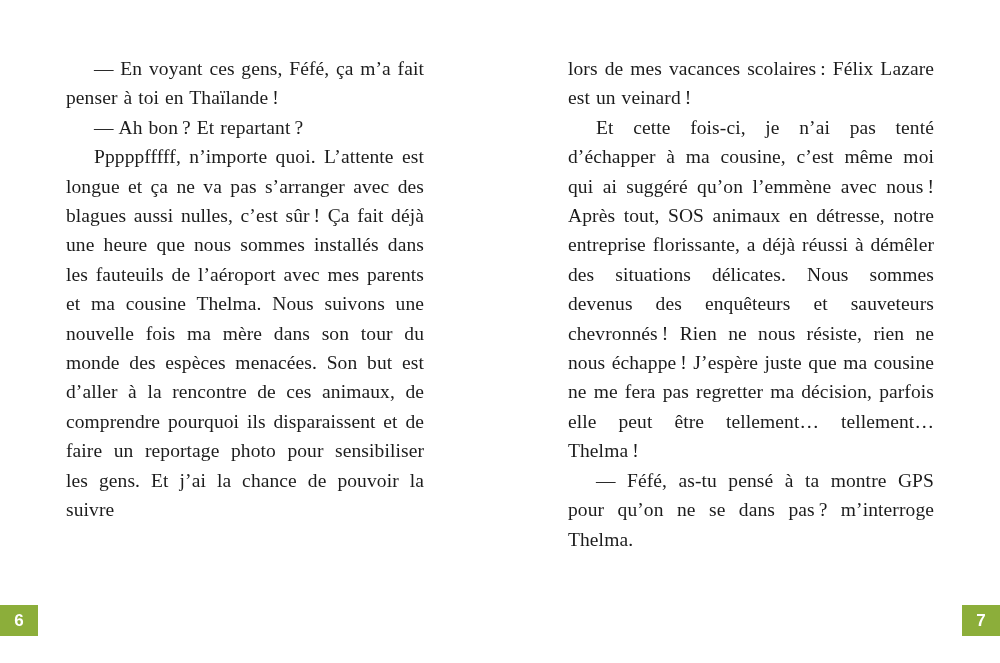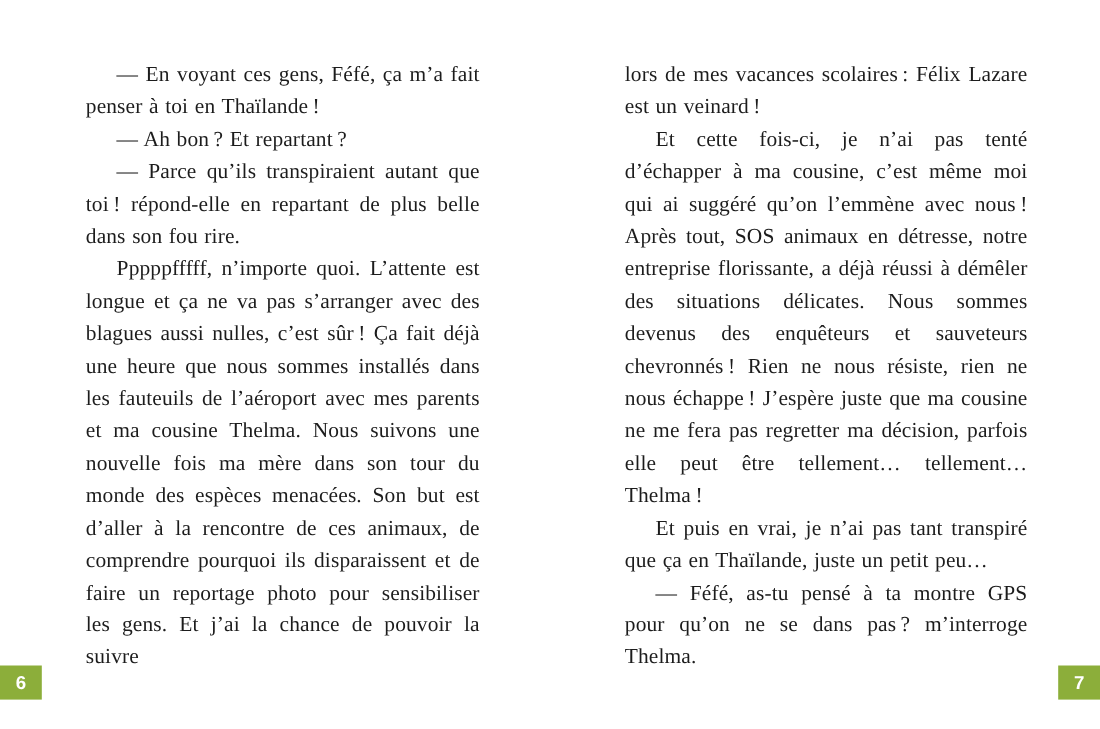--- a/index.html
+++ b/index.html
@@ -18,21 +18,21 @@
     position: absolute;
     inset: 0;
     background: #ffffff;
   }
   .page-column {
     position: absolute;
     top: 54px;
     color: #1c1c1c;
   }
   .page-column.left {
-    left: 78px;
+    left: 66px;
     width: 358px;
   }
   .page-column.right {
     left: 568px;
     width: 366px;
   }
   .page-column p {
     margin: 0;
     font-size: 19.5px;
     line-height: 29.4px;
@@ -66,28 +66,26 @@
   }
 </style>
 </head>
 <body>
 
 <div class="book-spread">
 
   <div class="page-column left">
     <p class="indented">— En voyant ces gens, Féfé, ça m’a fait penser à toi en Thaïlande !</p>
     <p class="indented">— Ah bon ? Et repartant ?</p>
-    <p class="indented">— Parce qu’ils transpiraient autant que toi ! répond-elle en repartant de plus belle dans son fou rire.</p>
     <p class="indented">Pppppfffff, n’importe quoi. L’attente est longue et ça ne va pas s’arranger avec des blagues aussi nulles, c’est sûr ! Ça fait déjà une heure que nous sommes installés dans les fauteuils de l’aéroport avec mes parents et ma cousine Thelma. Nous suivons une nouvelle fois ma mère dans son tour du monde des espèces menacées. Son but est d’aller à la rencontre de ces animaux, de comprendre pourquoi ils disparaissent et de faire un reportage photo pour sensibiliser les gens. Et j’ai la chance de pouvoir la suivre</p>
   </div>
 
   <div class="page-column right">
     <p>lors de mes vacances scolaires : Félix Lazare est un veinard !</p>
     <p class="indented">Et cette fois-ci, je n’ai pas tenté d’échapper à ma cousine, c’est même moi qui ai suggéré qu’on l’emmène avec nous ! Après tout, SOS animaux en détresse, notre entreprise florissante, a déjà réussi à démêler des situations délicates. Nous sommes devenus des enquêteurs et sauveteurs chevronnés ! Rien ne nous résiste, rien ne nous échappe ! J’espère juste que ma cousine ne me fera pas regretter ma décision, parfois elle peut être tellement… tellement… Thelma !</p>
-    <p class="indented">Et puis en vrai, je n’ai pas tant transpiré que ça en Thaïlande, juste un petit peu…</p>
     <p class="indented">— Féfé, as-tu pensé à ta montre GPS pour qu’on ne se dans pas ? m’interroge Thelma.</p>
   </div>
 
   <div class="page-tab left">
     <span>6</span>
   </div>
 
   <div class="page-tab right">
     <span>7</span>
   </div>

